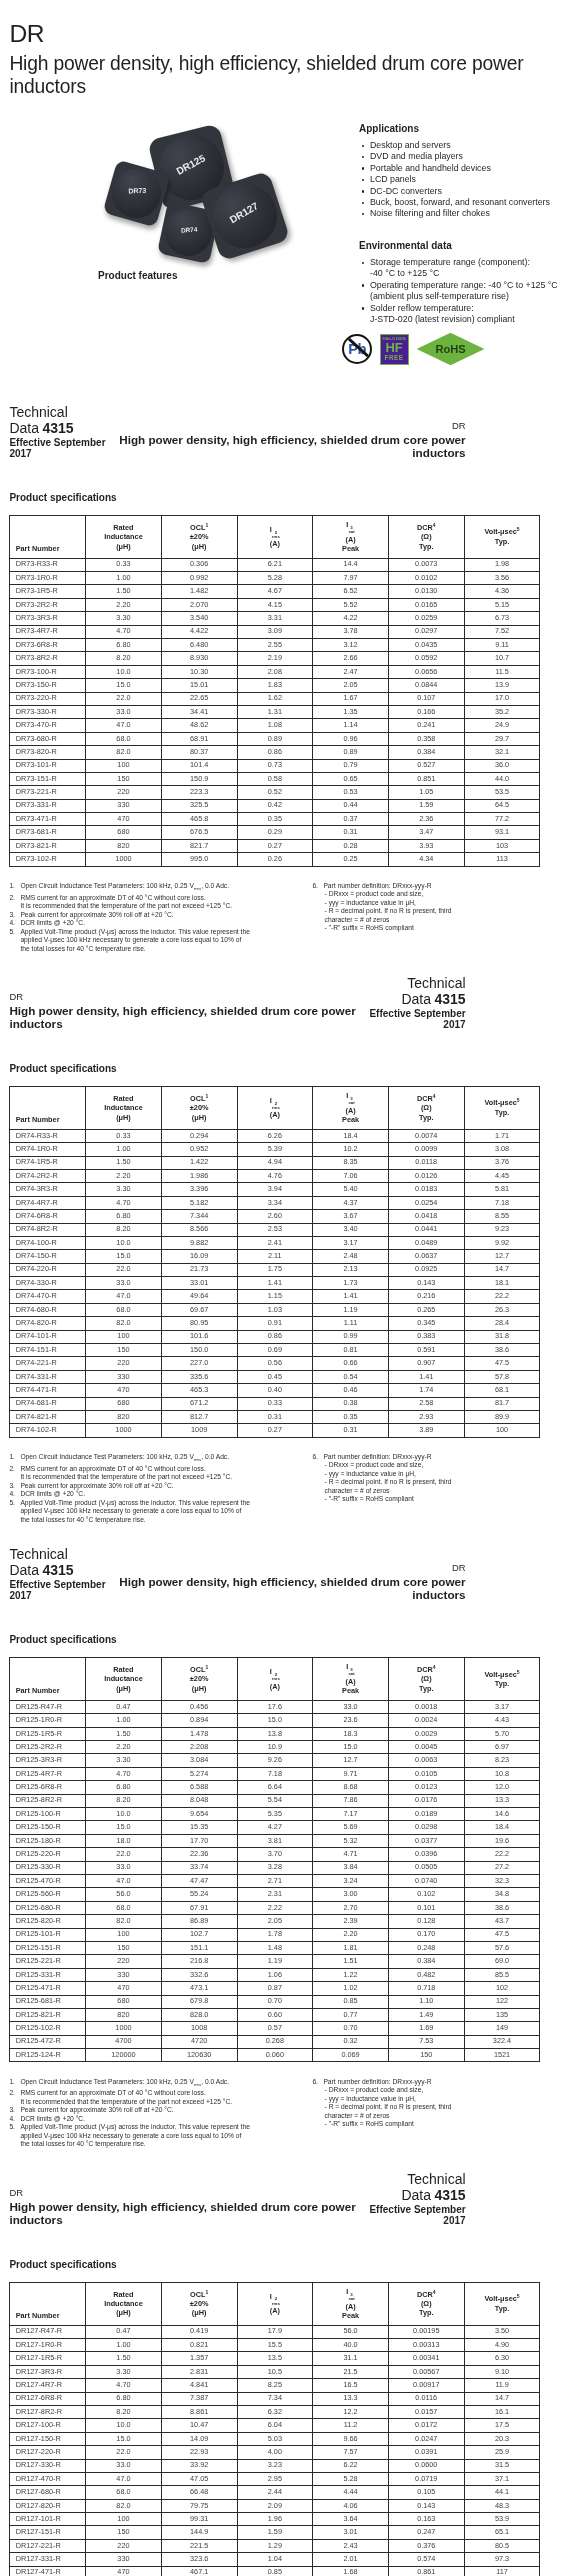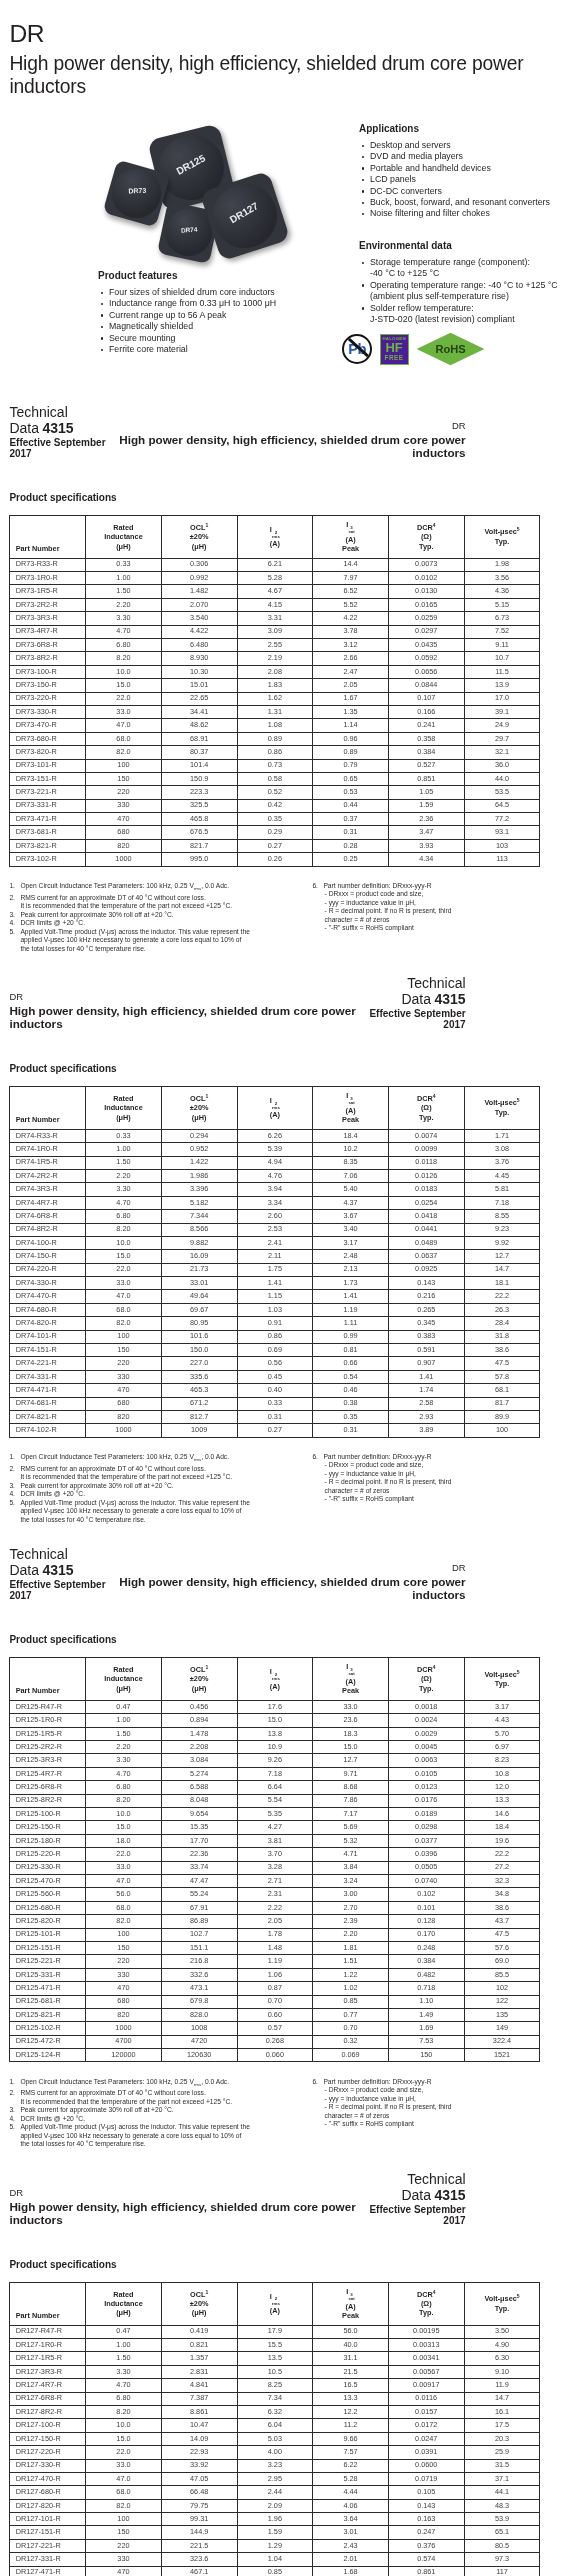--- a/index.html
+++ b/index.html
@@ -138,28 +138,20 @@
       <h3>Environmental data</h3>
       <ul id="env-list">
           <li>Storage temperature range (component):<span class="cont">-40 °C to +125 °C</span></li>
           <li>Operating temperature range: -40 °C to +125 °C<span class="cont">(ambient plus self-temperature rise)</span></li>
           <li>Solder reflow temperature:<span class="cont">J-STD-020 (latest revision) compliant</span></li>
         </ul>
     </div>
 
     <div class="blk features">
       <h3>Product features</h3>
-      <ul id="features-list">
-          <li>Four sizes of shielded drum core inductors</li>
-          <li>Inductance range from 0.33 μH to 1000 μH</li>
-          <li>Current range up to 56 A peak</li>
-          <li>Magnetically shielded</li>
-          <li>Secure mounting</li>
-          <li>Ferrite core material</li>
-        </ul>
     </div>
 
     <div class="badges">
       <div class="pb">
         <span>Pb</span>
       </div>
       <div class="hf">
         <span class="t1">HALOGEN</span>
         <span class="t2">HF</span>
         <span class="t3">FREE</span>
@@ -324,21 +316,21 @@
               <td>0.107</td>
               <td>17.0</td>
             </tr>
             <tr>
               <td class="pn">DR73-330-R</td>
               <td>33.0</td>
               <td>34.41</td>
               <td>1.31</td>
               <td>1.35</td>
               <td>0.166</td>
-              <td>39.1</td>
+              <td>35.2</td>
             </tr>
             <tr>
               <td class="pn">DR73-470-R</td>
               <td>47.0</td>
               <td>48.62</td>
               <td>1.08</td>
               <td>1.14</td>
               <td>0.241</td>
               <td>24.9</td>
             </tr>

